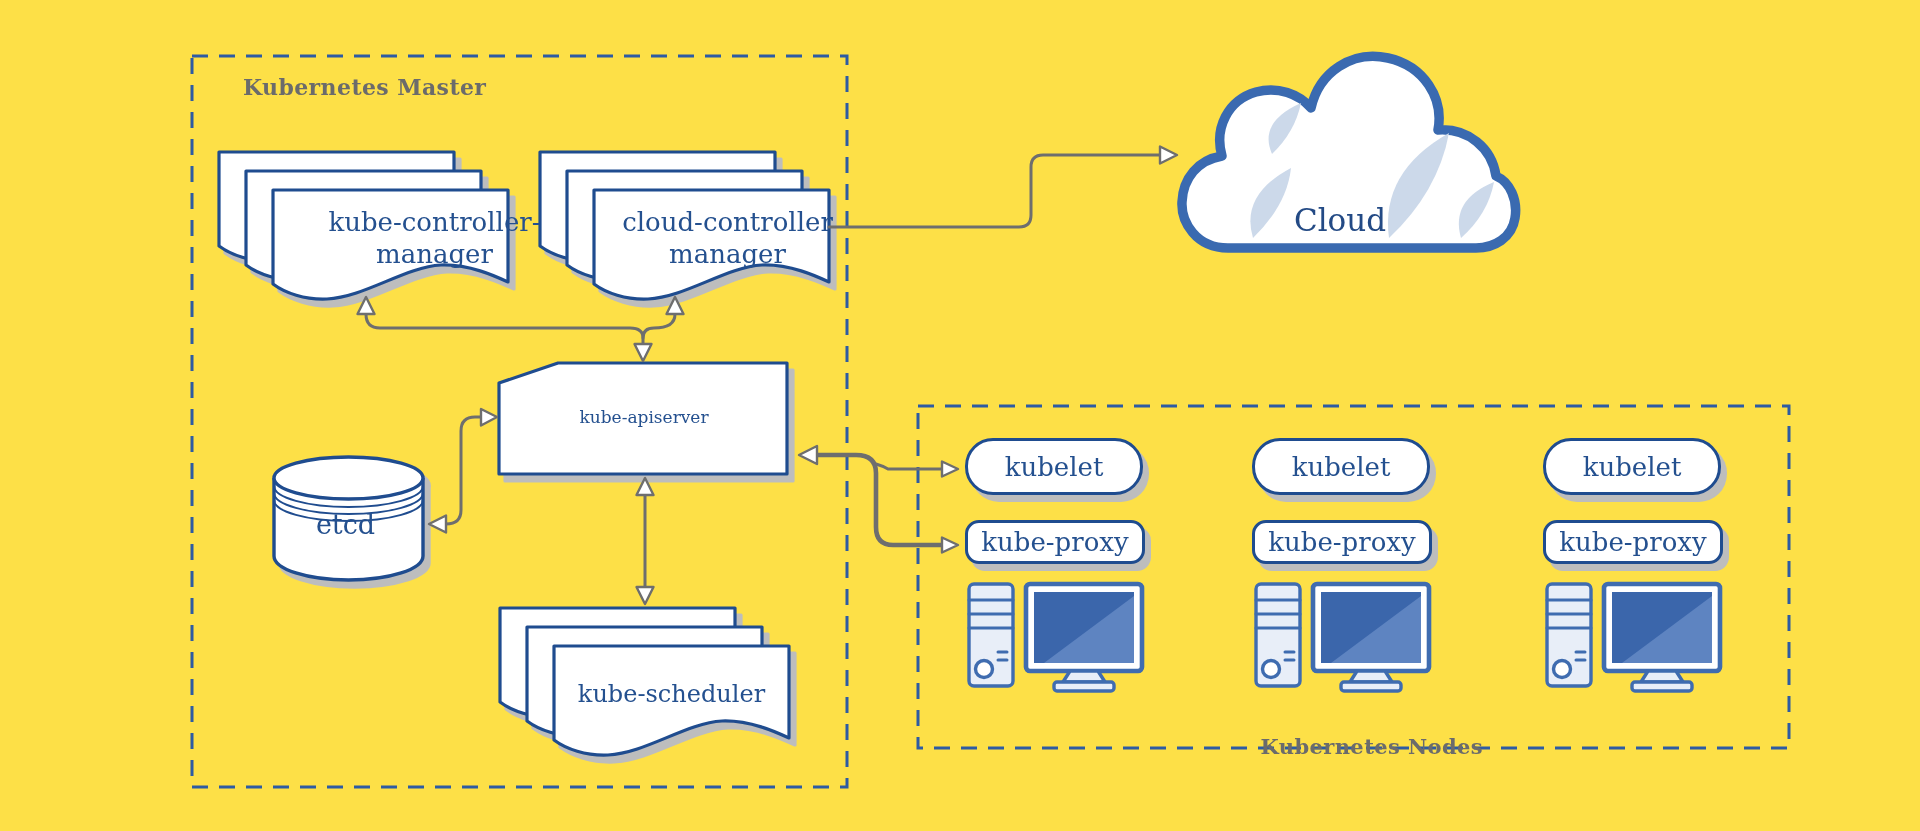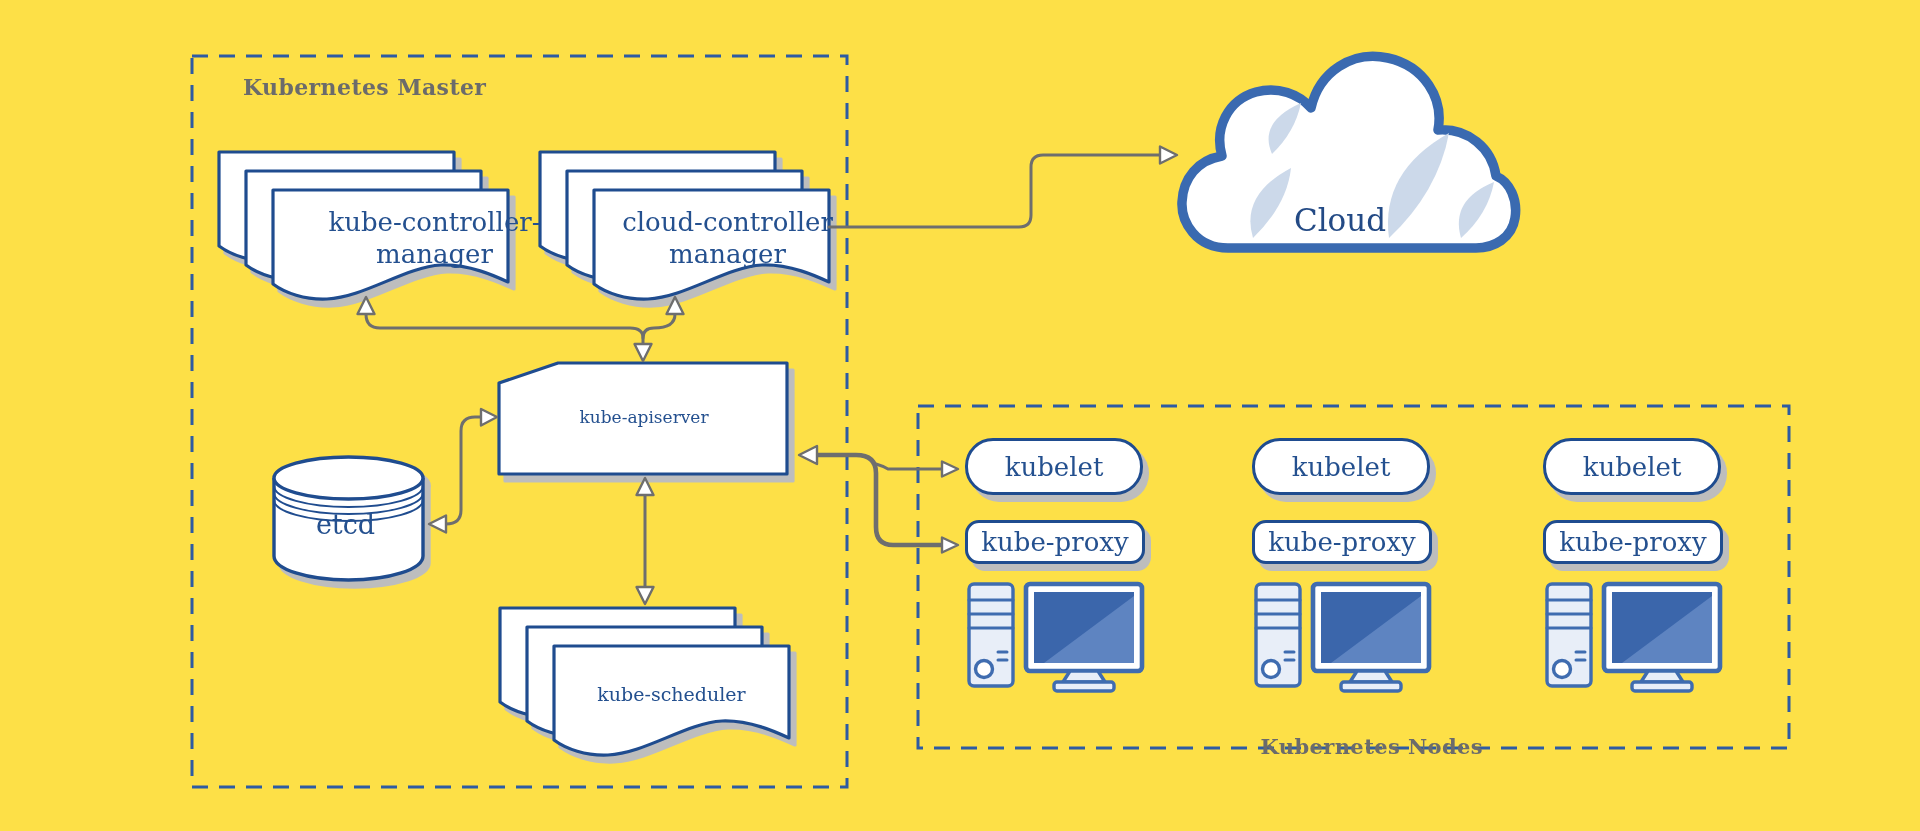--- a/index.html
+++ b/index.html
@@ -156,21 +156,21 @@
 
   <div class="lbl" style="left:610px; top:192px; width:235px; height:92px; font-size:26px; line-height:1.25;">
     <span>cloud-controller</span>
     <span>manager</span>
   </div>
 
   <div class="lbl" style="left:499px; top:365px; width:290px; height:104px; font-size:17px;">kube-apiserver</div>
 
   <div class="lbl" style="left:276px; top:484px; width:139px; height:80px; font-size:27px;">etcd</div>
 
-  <div class="lbl" style="left:554px; top:648px; width:235px; height:92px; font-size:19px;">kube-scheduler</div>
+  <div class="lbl" style="left:554px; top:648px; width:235px; height:92px; font-size:24px;">kube-scheduler</div>
 
   <div class="lbl" style="left:1270px; top:152px; width:140px; height:40px; font-size:31px; color:#234a85;margin-top:48px;">Cloud</div>
 
   <div class="node-box kubelet-box" style="left:965px;">kubelet</div>
   <div class="node-box proxy-box" style="left:965px;">kube-proxy</div>
 
   <div class="node-box kubelet-box" style="left:1252px;">kubelet</div>
   <div class="node-box proxy-box" style="left:1252px;">kube-proxy</div>
 
   <div class="node-box kubelet-box" style="left:1543px;">kubelet</div>

